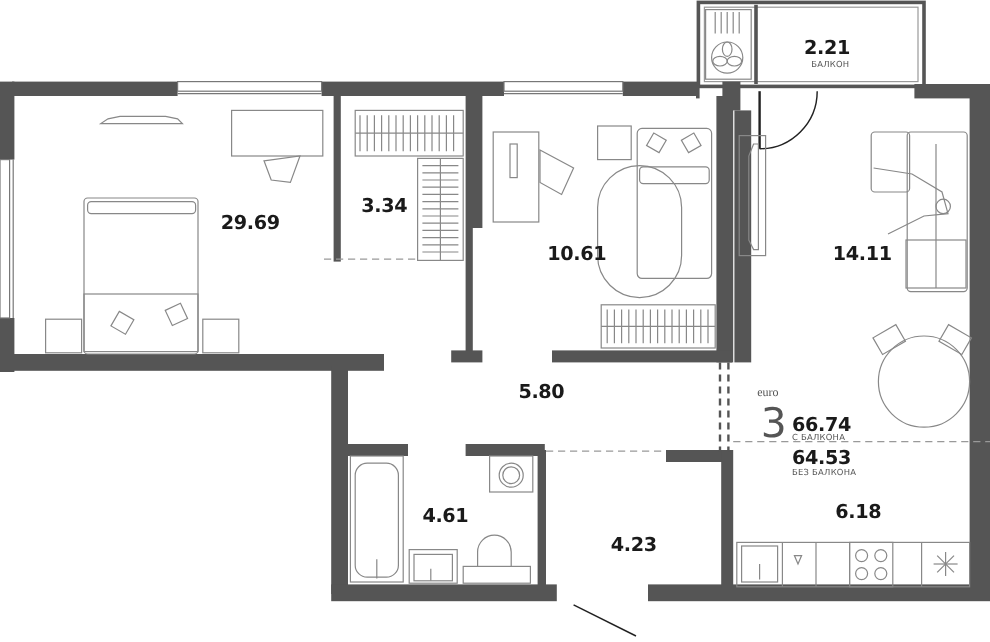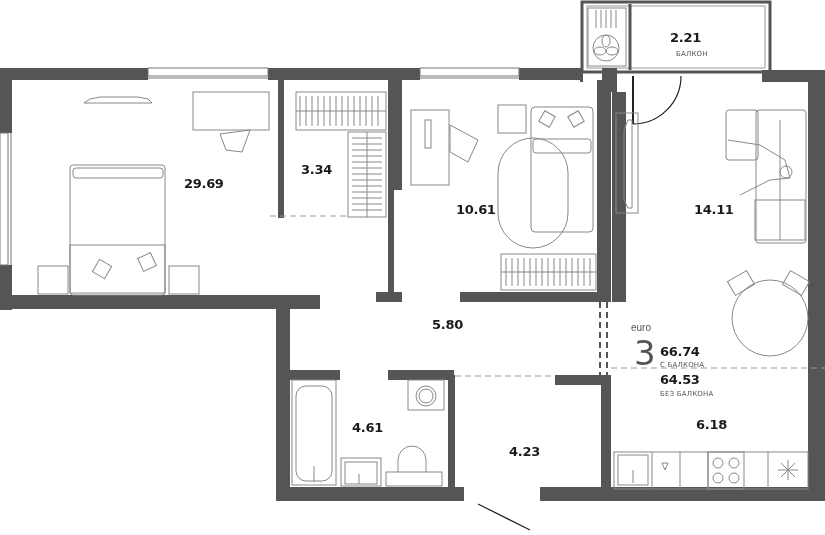--- a/index.html
+++ b/index.html
@@ -1,20 +1,20 @@
 <!DOCTYPE html>
 <html><head>
 <meta charset="utf-8">
 <style>
   html, body { margin: 0; padding: 0; background: #ffffff; }
   body { width: 825px; height: 535px; position: relative; overflow: hidden; font-family: "DejaVu Sans", sans-serif; }
   #plan { position: absolute; left: 0; top: 0; }
-  .area { position: absolute; font-family: "DejaVu Sans", sans-serif; font-weight: bold; font-size: 13px; color: #1a1a1a; letter-spacing: -0.3px; }
+  .area { position: absolute; font-family: "DejaVu Sans", sans-serif; font-weight: bold; font-size: 16px; color: #1a1a1a; letter-spacing: -0.3px; }
   .sub { position: absolute; font-family: "DejaVu Sans", sans-serif; font-size: 7px; color: #555; letter-spacing: 0.2px; }
-  .euro { position: absolute; font-family: Liberation Sans, sans-serif; font-size: 10px; color: #555; }
+  .euro { position: absolute; font-family: Liberation Serif, serif; font-size: 10px; color: #555; }
   .rooms-big { position: absolute; font-family: "DejaVu Sans", sans-serif; font-size: 34px; color: #555; line-height: 34px; }
 </style>
 </head>
 <body>
 
 <svg id="plan" width="825" height="535" viewBox="0 0 825 535" xmlns="http://www.w3.org/2000/svg">
 
   <g>
     <rect x="582" y="2" width="188" height="70" fill="none" stroke="#555" stroke-width="3"></rect>
     <rect x="587" y="6" width="178" height="62" fill="none" stroke="#999" stroke-width="1"></rect>

